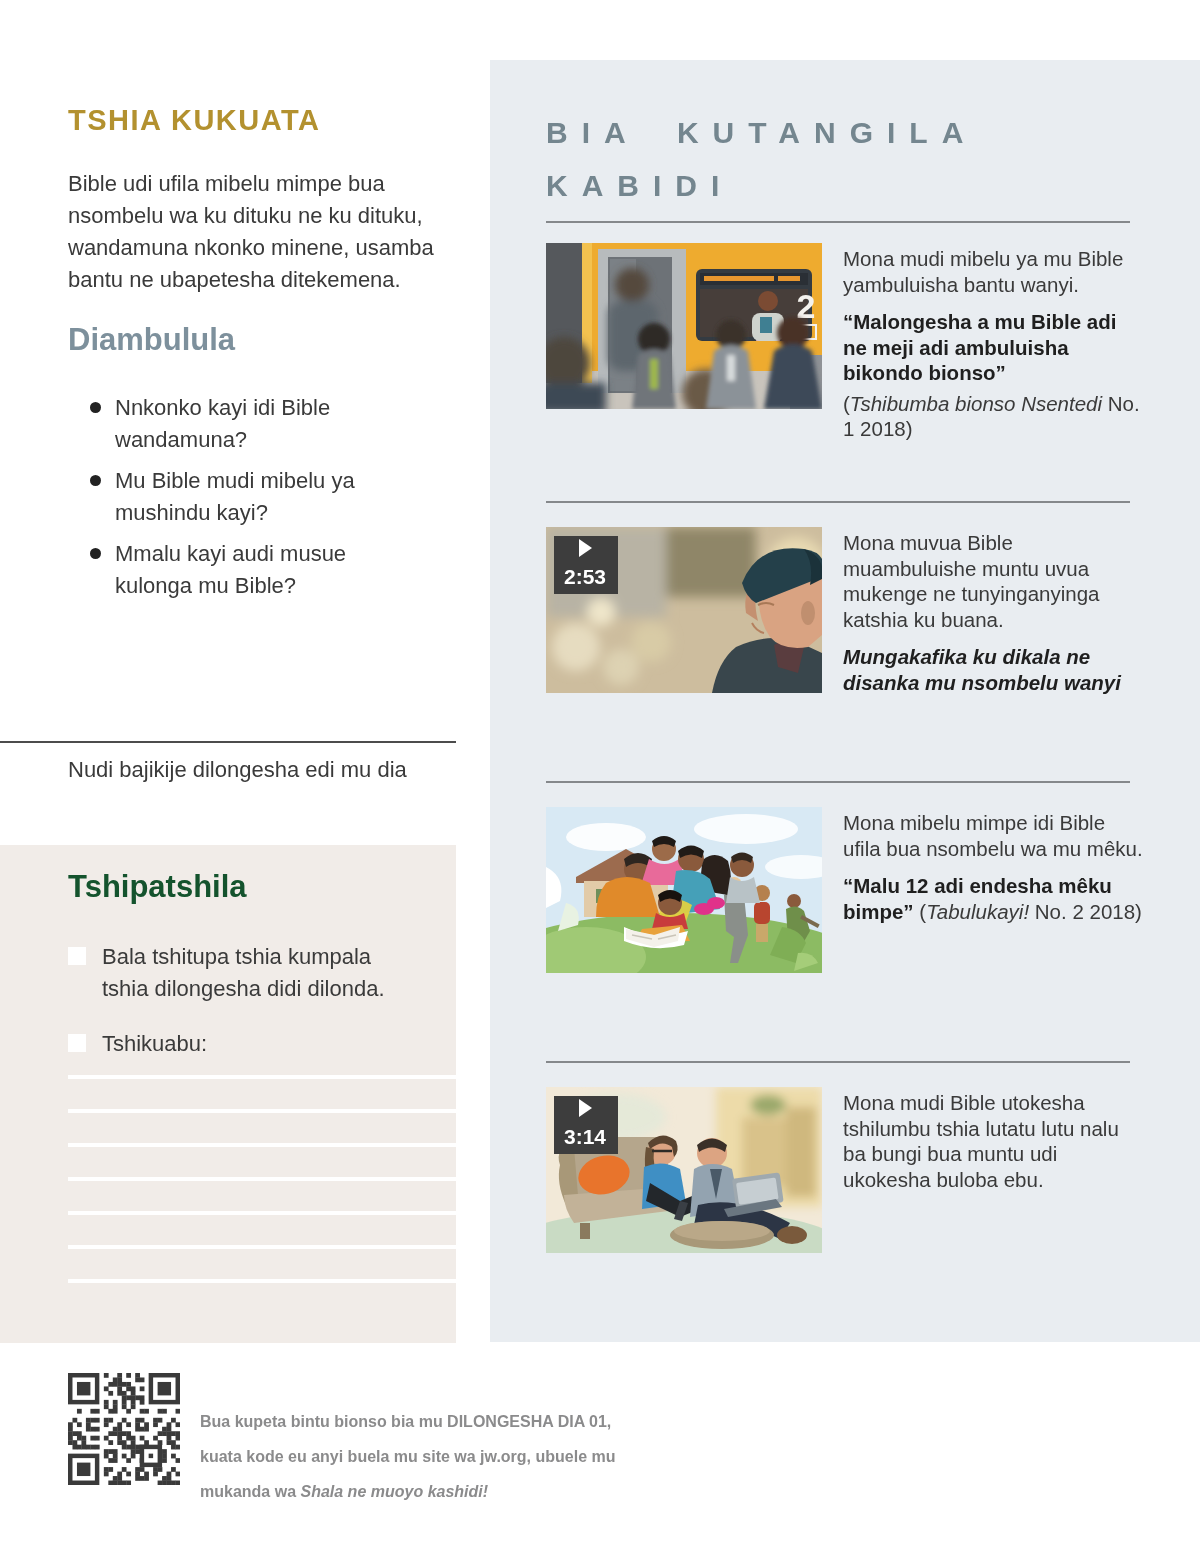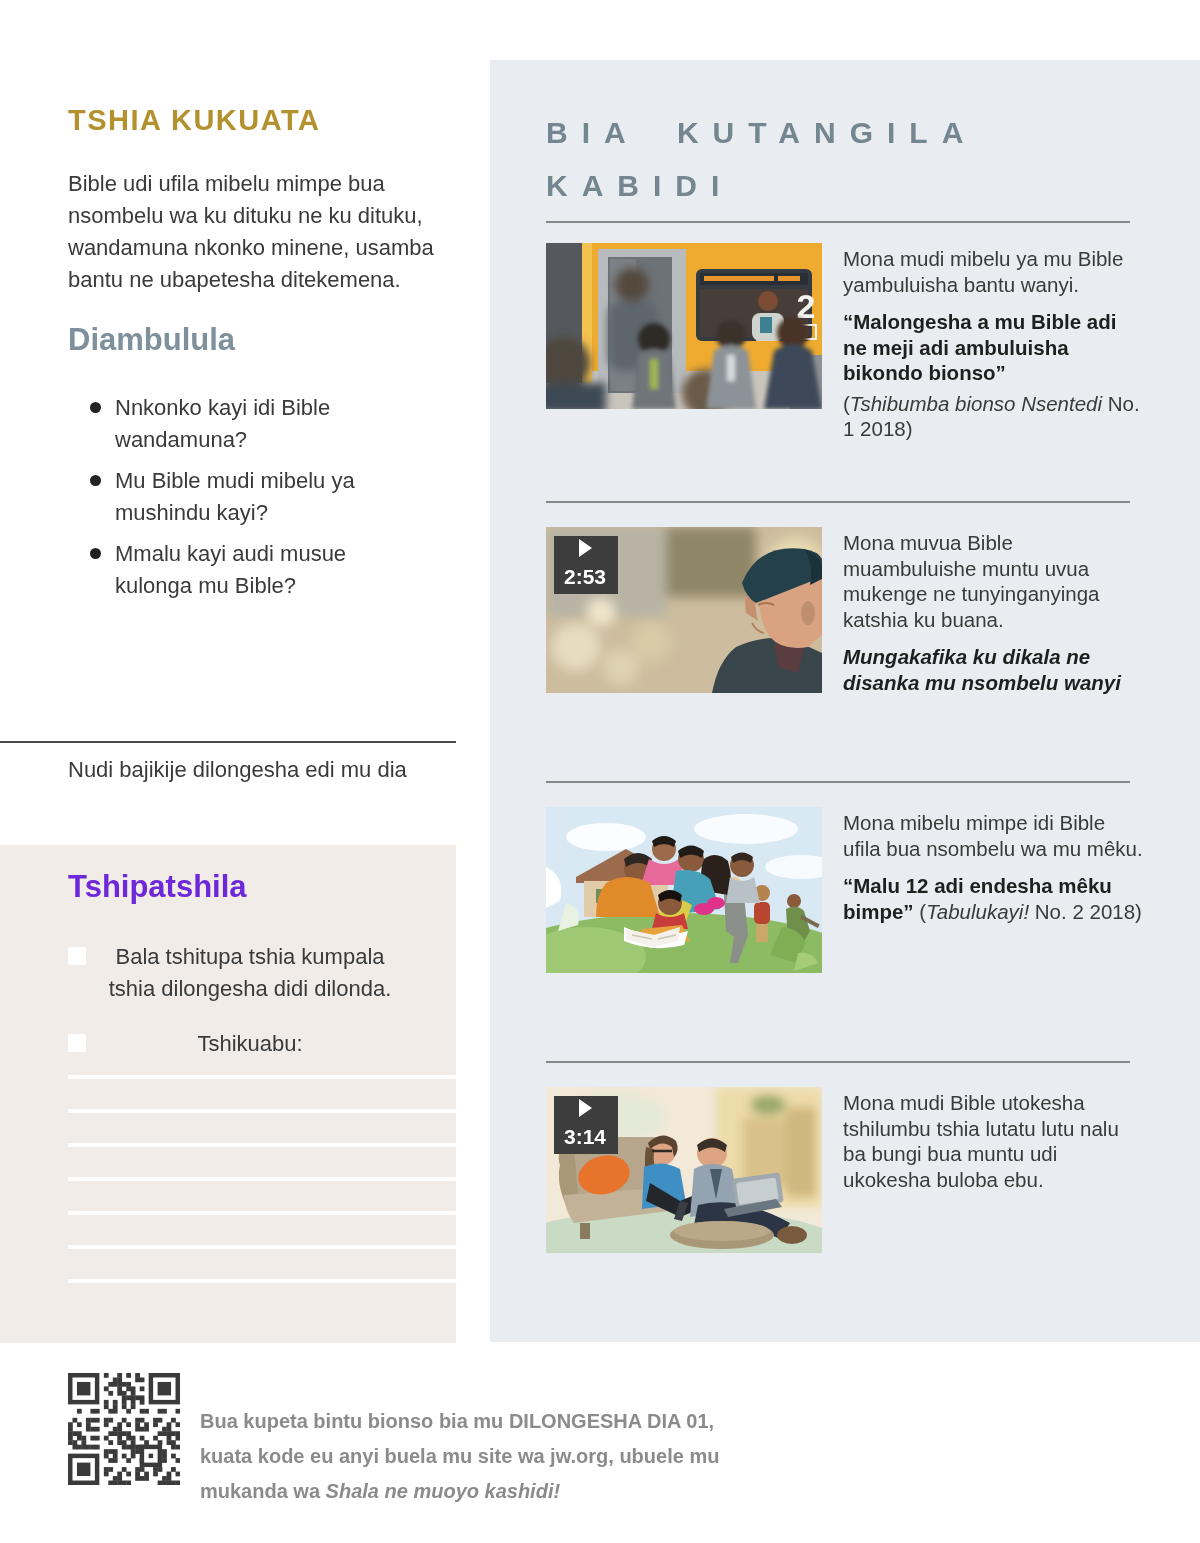--- a/index.html
+++ b/index.html
@@ -14,26 +14,26 @@
   .lc-discuss-h { position:absolute; left:68px; top:322px; font-size:31px; font-weight:bold; color:#7d909c; }
   .lc-bullets { position:absolute; left:68px; top:392px; width:340px; list-style:none; }
   .lc-bullets li { position:relative; padding-left:47px; font-size:22px; line-height:32px;
                    color:#3a3a3a; margin-bottom:9px; }
   .lc-bullets li .dot { position:absolute; left:22px; top:10px; width:11px; height:11px;
                         border-radius:50%; background:#222; }
   .lc-hr { position:absolute; left:0; top:741px; width:456px; border:none; border-top:2px solid #4c4c4c; }
   .lc-note { position:absolute; left:68px; top:757px; width:396px; font-size:22px; color:#3a3a3a; }
 
   .goal-box { position:absolute; left:0; top:845px; width:456px; height:498px; background:#f1ece8; }
-  .goal-h { position:absolute; left:68px; top:24px; font-size:31px; font-weight:bold; color:#6d28d9; }
+  .goal-h { position:absolute; left:68px; top:24px; font-size:31px; font-weight:bold; color:#14532d; }
   .check-row { position:absolute; left:68px; width:330px; }
   .check-row.r1 { top:96px; }
   .check-row.r2 { top:183px; }
   .checkbox { position:absolute; left:0; top:6px; width:18px; height:18px; background:#ffffff; }
-  .check-text { display:block; margin-left:34px; font-size:22px; line-height:32px; color:#3a3a3a;text-align:center; }
+  .check-text { display:block; margin-left:34px; font-size:22px; line-height:32px; color:#3a3a3a; }
   .blank-lines { position:absolute; left:68px; top:230px; width:388px; }
   .blank-lines .bl { height:4px; background:#ffffff; margin-bottom:30px; }
 
   
   .panel { position:absolute; left:490px; top:60px; width:710px; height:1282px; background:#e9edf1; }
   .panel-h { position:absolute; left:56px; top:46px; font-size:30px; font-weight:bold;
              color:#74868f; letter-spacing:14px; word-spacing:16px; line-height:53px; }
   .sep { position:absolute; left:56px; width:584px; border:none; border-top:2px solid #85888b; }
   .sep.s1 { top:161px; } .sep.s2 { top:441px; } .sep.s3 { top:721px; } .sep.s4 { top:1001px; }
   .thumb { position:absolute; left:56px; width:276px; height:166px; overflow:hidden; background:#ccc; }
@@ -49,21 +49,21 @@
   .ref i, .ref-it { font-style:italic; }
 
   .dur-badge { position:absolute; left:8px; top:9px; background:#3d3d3d; color:#fff;
                font-size:21px; font-weight:bold; padding:3px 12px 5px 10px;
                display:flex; align-items:center; gap:8px;flex-direction:column; }
   .play-tri { width:0; height:0; border-top:9px solid transparent; border-bottom:9px solid transparent;
               border-left:13px solid #ffffff; }
 
   
   .qr-wrap { position:absolute; left:68px; top:1373px; width:112px; height:112px; }
-  .footer-text { position:absolute; left:200px; top:1404px; width:560px; font-size:20px;
+  .footer-text { position:absolute; left:200px; top:1404px; width:560px; font-size:16px;
                  line-height:35px; font-weight:bold; color:#8b8b8c; }
   .footer-text .it { font-style:italic; }
 </style>
 </head>
 <body>
 
 <div class="page">
 
   <h1 class="lc-title">TSHIA KUKUATA</h1>
   <p class="lc-intro">Bible udi ufila mibelu mimpe bua nsombelu wa ku dituku ne ku dituku, wandamuna nkonko minene, usamba bantu ne ubapetesha ditekemena.</p>

